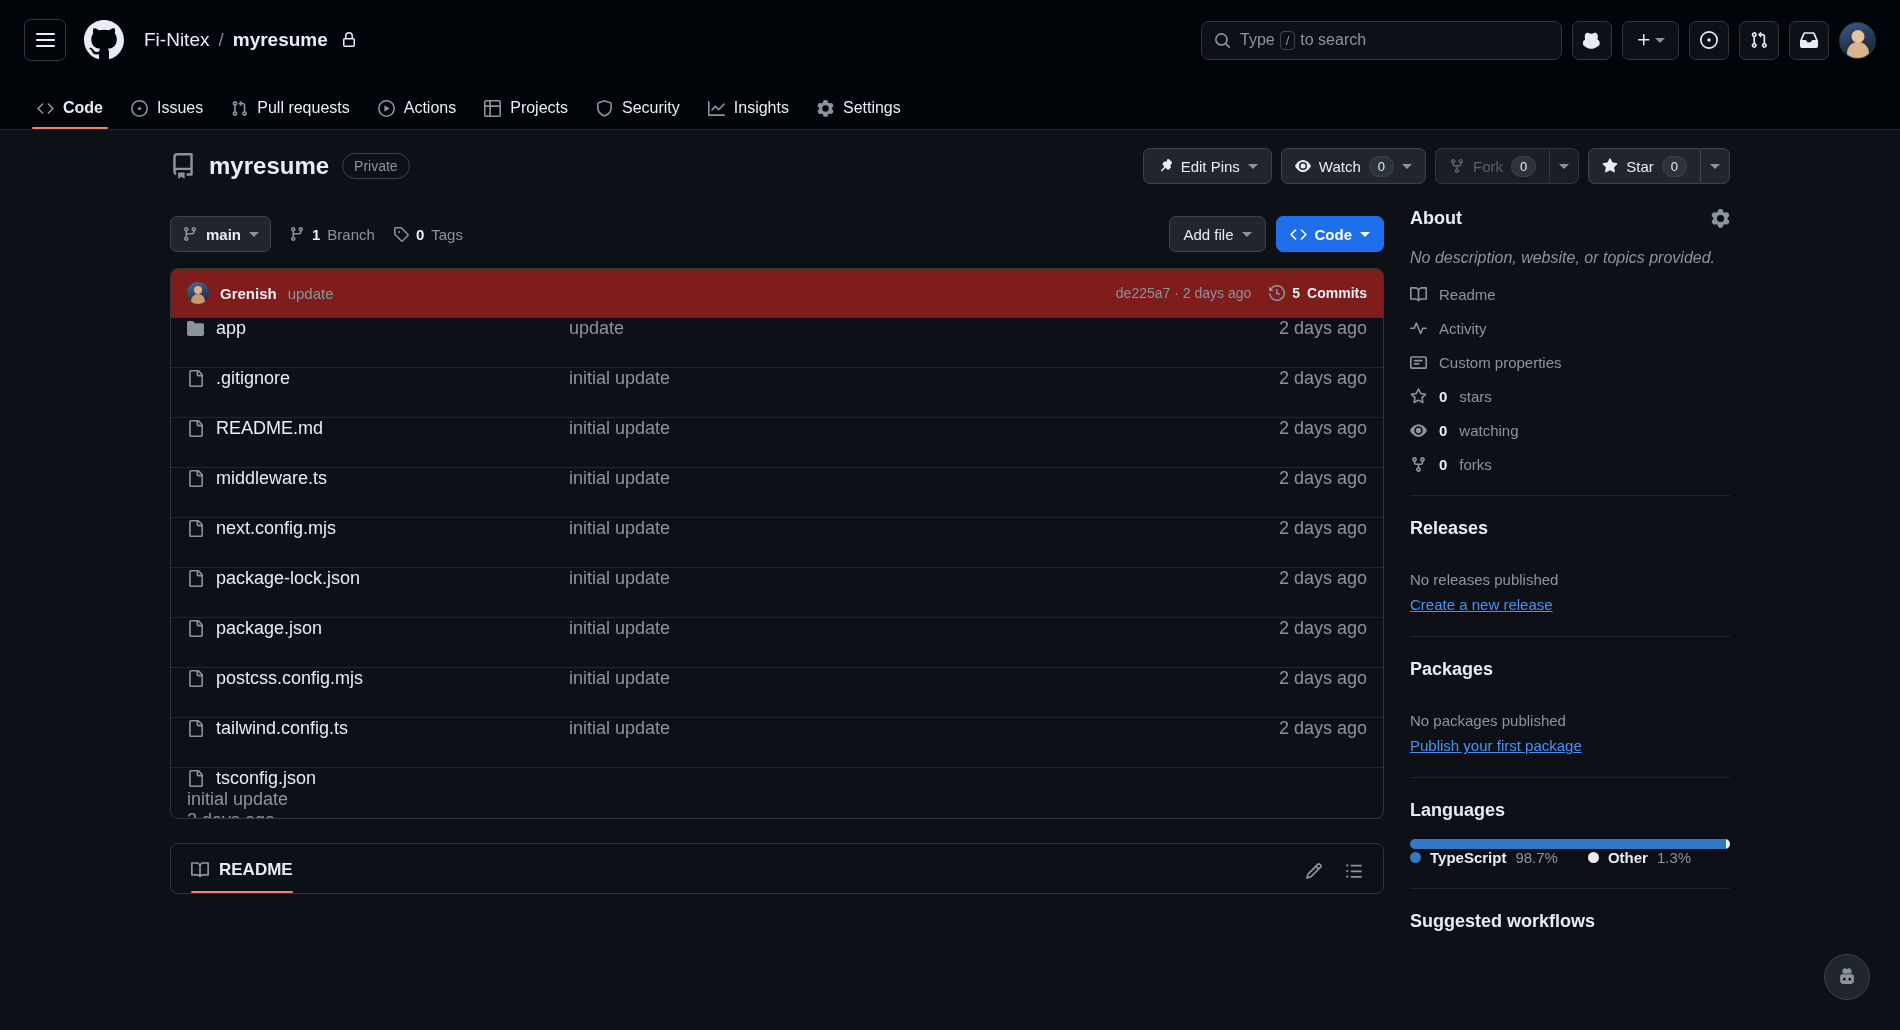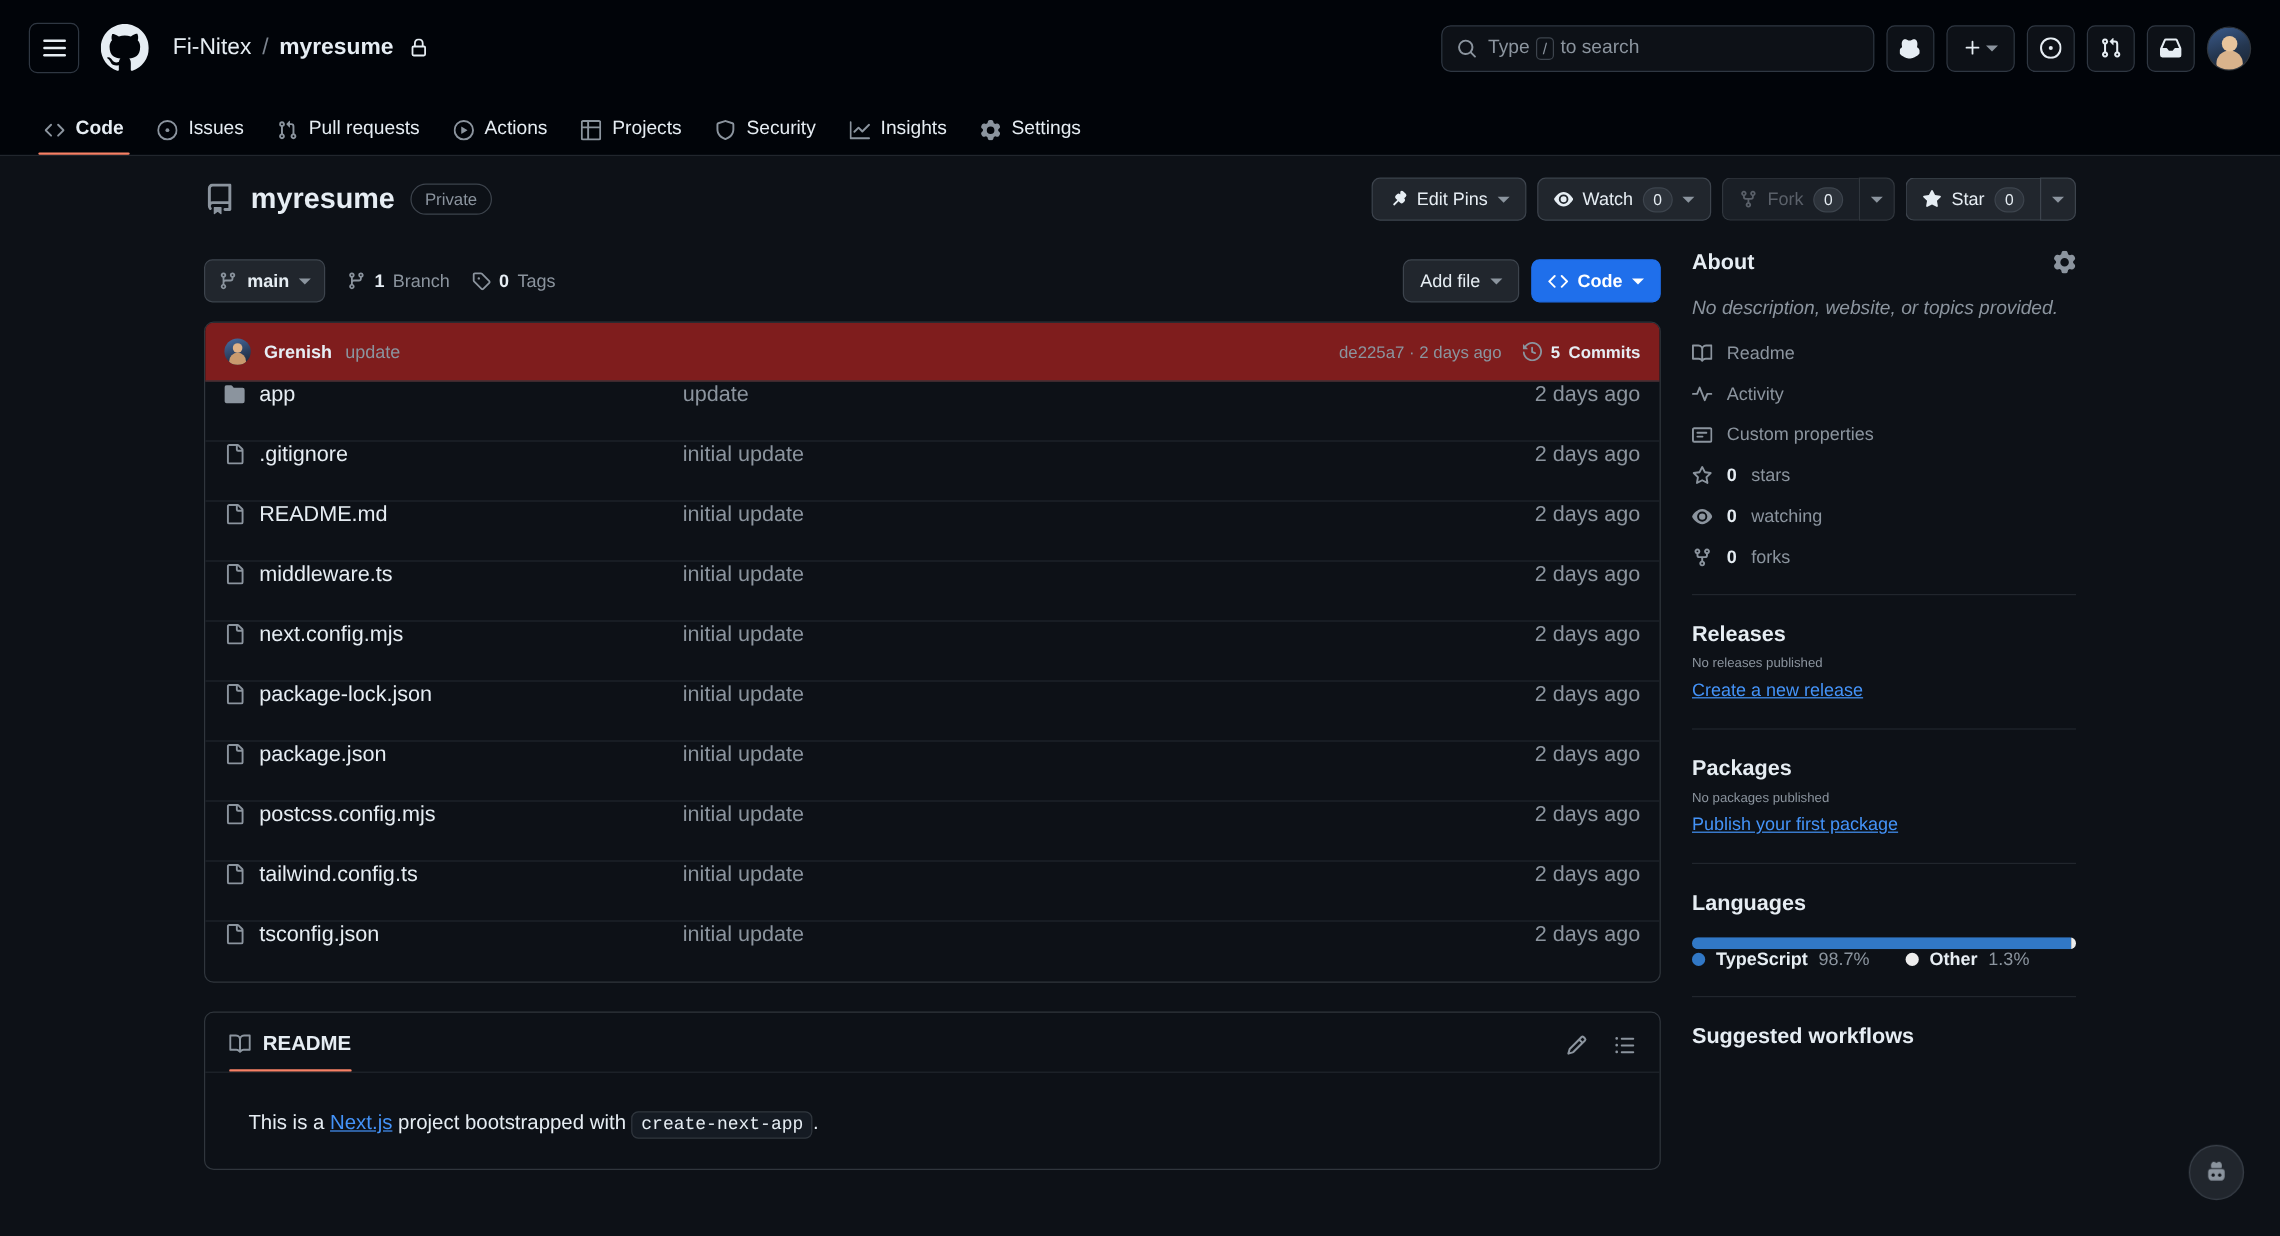--- a/index.html
+++ b/index.html
@@ -213,21 +213,21 @@
   .commit-sha { font-size: 14px; color: #8b949e; cursor: pointer; }
   .commit-count { display: flex; align-items: center; gap: 7px; font-size: 14px; color: #8b949e; cursor: pointer; }
   .commit-count b { color: #e6edf3; }
 
   .frow {
     display: flex; align-items: flex-start;
     padding: 0 16px; height: 50px;
     border-bottom: 1px solid #21262d;
     font-size: 18px;
   }
-  .frow:last-child { border-bottom: none; }
+  .frow:last-child { border-bottom: none; flex-direction: column; }
   .fname { display: flex; align-items: center; gap: 12px; width: 382px; flex: 0 0 auto; }
   .fname span { color: #e6edf3; cursor: pointer; }
   .fmsg { color: #8b949e; flex: 1 1 auto; cursor: pointer; }
   .fage { color: #8b949e; text-align: right; flex: 0 0 auto; }
 
   
   .readme-box {
     margin-top: 24px;
     border: 1px solid #30363d; border-radius: 8px;
     background: #0d1117;
@@ -266,21 +266,21 @@
   .side-title { font-size: 18px; font-weight: bold; color: #e6edf3; }
   .side-gear { margin-left: auto; cursor: pointer; }
   .side-desc { margin-top: 18px; font-size: 16px; font-style: italic; color: #8b949e; line-height: 1.4; }
   .side-link {
     display: flex; align-items: center; gap: 12px;
     margin-top: 17px; font-size: 15px; color: #8b949e; cursor: pointer;
   }
   .side-link b { color: #e6edf3; }
   .side-rule { border-top: 1px solid #21262d; margin-top: 22px; }
   .side-sec-title { font-size: 18px; font-weight: bold; color: #e6edf3; margin-top: 22px; }
-  .side-note { font-size: 11px; color: #8b949e; margin-top: 8px; }
+  .side-note { font-size: 15px; color: #8b949e; margin-top: 32px; }
   .side-a { display: inline-block; font-size: 15px; color: #4493f8; text-decoration: underline; margin-top: 8px; cursor: pointer; }
   .lang-bar { display: flex; height: 10px; border-radius: 6px; overflow: hidden; margin-top: 18px; }
   .lang-legend { display: flex; gap: 30px; flex-wrap: wrap; }
   .lang-item { display: flex; align-items: center; gap: 9px; font-size: 15px; color: #8b949e; cursor: pointer; }
   .lang-item b { color: #e6edf3; }
   .dot { width: 11px; height: 11px; border-radius: 50%; flex: 0 0 auto; }
 
   .fab {
     position: fixed; right: 30px; bottom: 30px;
     width: 46px; height: 46px; border-radius: 50%;
@@ -664,23 +664,20 @@
                 <path d="M11.013 1.427a1.75 1.75 0 0 1 2.474 0l1.086 1.086a1.75 1.75 0 0 1 0 2.474l-8.61 8.61c-.21.21-.47.364-.756.445l-3.251.93a.75.75 0 0 1-.927-.928l.929-3.25c.081-.286.235-.547.445-.758l8.61-8.61Zm1.414 1.06a.25.25 0 0 0-.354 0L10.811 3.75l1.439 1.44 1.263-1.263a.25.25 0 0 0 0-.354Zm-1.237 3.763L9.75 4.81l-6.286 6.287a.25.25 0 0 0-.064.108l-.558 1.953 1.953-.558a.25.25 0 0 0 .108-.064Z"></path>
               </svg>
           </div>
           <div>
             <svg width="18" height="18" viewBox="0 0 16 16" fill="#8b949e">
                 <path d="M5.75 2.5h8.5a.75.75 0 0 1 0 1.5h-8.5a.75.75 0 0 1 0-1.5m0 5h8.5a.75.75 0 0 1 0 1.5h-8.5a.75.75 0 0 1 0-1.5m0 5h8.5a.75.75 0 0 1 0 1.5h-8.5a.75.75 0 0 1 0-1.5M2 14a1 1 0 1 1 0-2 1 1 0 0 1 0 2m1-6a1 1 0 1 1-2 0 1 1 0 0 1 2 0M2 4a1 1 0 1 1 0-2 1 1 0 0 1 0 2"></path>
               </svg>
           </div>
         </div>
       </div>
-      <div class="readme-body">
-        <span>This is a </span><a>Next.js</a><span> project bootstrapped with </span><code>create-next-app</code><span>.</span>
-      </div>
     </div>
   </div>
 
   <div class="side-col">
     <div class="side-title-row">
       <span class="side-title">About</span>
       <span class="side-gear">
         <svg width="19" height="19" viewBox="0 0 16 16" fill="#8b949e">
             <path d="M8 0a8.2 8.2 0 0 1 .701.031C9.444.095 9.99.645 10.16 1.29l.288 1.107c.018.066.079.158.212.224.231.114.454.243.668.386.123.082.233.09.299.071l1.103-.303c.644-.176 1.392.021 1.82.63.27.385.506.792.704 1.218.315.675.111 1.422-.363 1.891l-.814.806c-.049.048-.098.147-.088.294q.024.341 0 .682c-.01.147.039.246.088.294l.814.806c.474.469.678 1.216.363 1.891a8 8 0 0 1-.704 1.217c-.428.61-1.176.807-1.82.63l-1.103-.302c-.066-.019-.176-.011-.299.071a5 5 0 0 1-.668.386c-.133.066-.194.158-.212.224l-.288 1.106c-.17.646-.716 1.196-1.459 1.26a8 8 0 0 1-1.402 0c-.743-.064-1.289-.614-1.459-1.26l-.288-1.106c-.018-.066-.079-.158-.212-.224a5 5 0 0 1-.668-.386c-.123-.082-.233-.09-.299-.071l-1.103.303c-.644.176-1.392-.021-1.82-.63a8 8 0 0 1-.704-1.218c-.315-.675-.111-1.422.363-1.891l.814-.806c.049-.048.098-.147.088-.294a5 5 0 0 1 0-.682c.01-.147-.039-.246-.088-.294l-.814-.806C.635 6.045.431 5.298.746 4.623a8 8 0 0 1 .704-1.217c.428-.61 1.176-.807 1.82-.63l1.103.302c.066.019.176.011.299-.071.214-.143.437-.272.668-.386.133-.066.194-.158.212-.224L5.84 1.29C6.01.645 6.556.095 7.299.03 7.53.01 7.764 0 8 0m0 5a3 3 0 1 0 0 6 3 3 0 0 0 0-6"></path>
           </svg>

